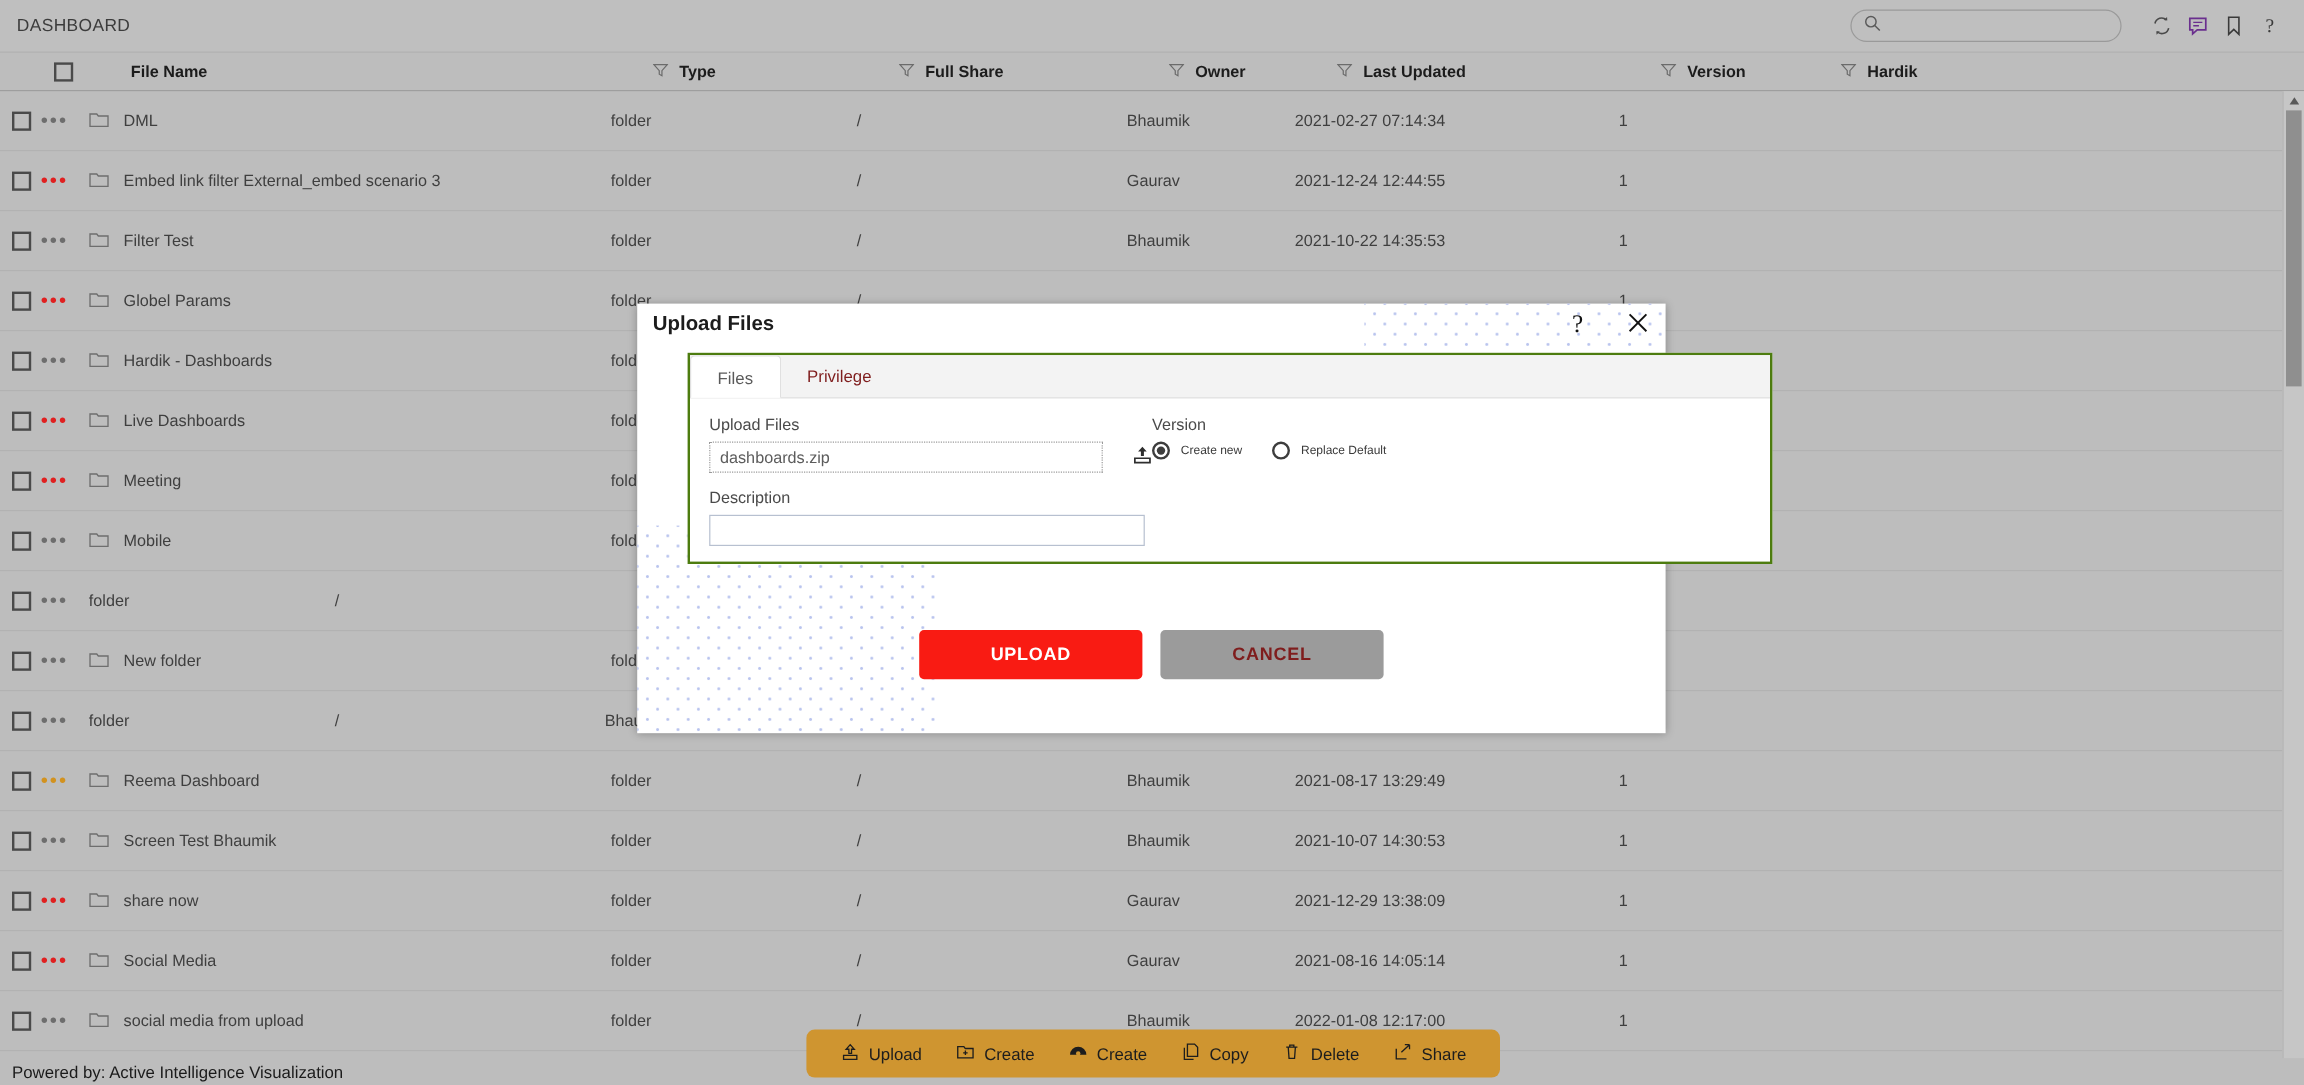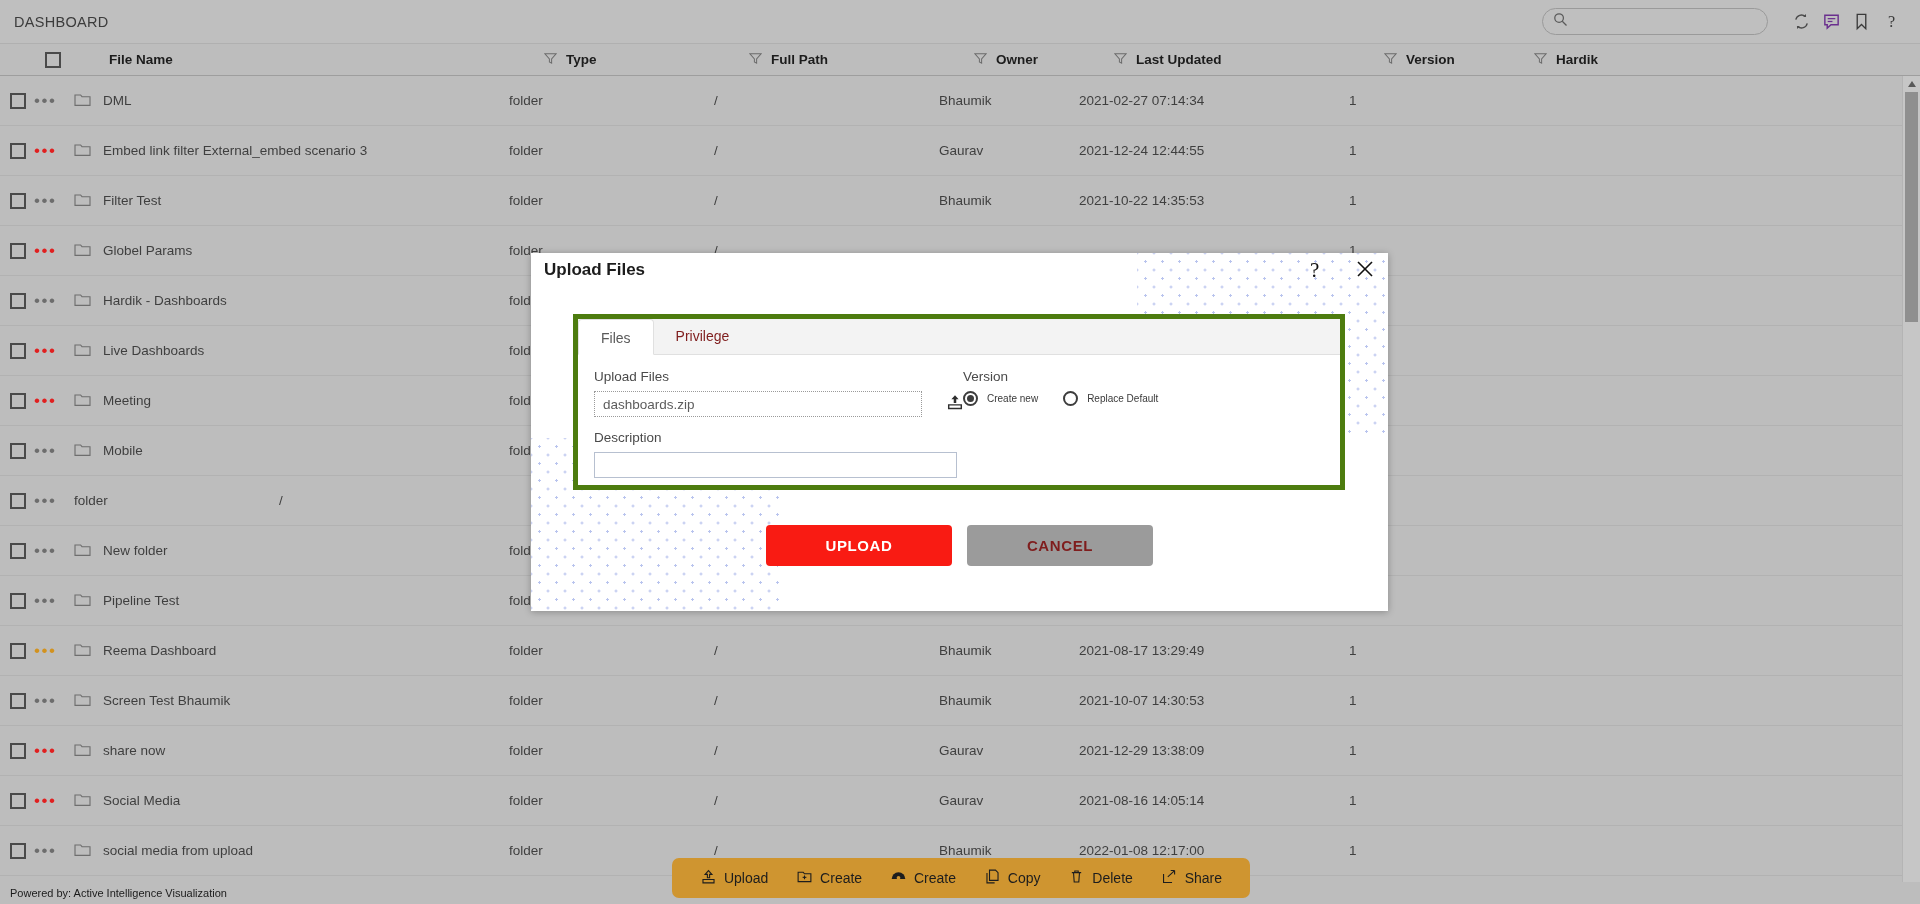--- a/index.html
+++ b/index.html
@@ -118,21 +118,21 @@
     z-index: 5;
   }
   .bbtn {
     display: flex; align-items: center; gap: 7px;
     font-size: 14px; color: #1d1d1d; cursor: pointer;
   }
 
   
   .footer {
     position: absolute; left: 0; bottom: 0; height: 22px; width: 100%;
-    font-size: 11px; color: #1b1b1b;
+    font-size: 14px; color: #1b1b1b;
     display: flex; align-items: center; padding-left: 10px;
     background: #bdbdbd;
   }
 
   
   .modal-shadow {
     position: absolute;
     left: 531px; top: 253px; width: 857px; height: 358px;
     background: #ffffff;
     box-shadow: 0 1px 7px rgba(0,0,0,.28);
@@ -169,22 +169,22 @@
     position: absolute; left: 1310px; top: 258px;
     font-size: 21px; color: #111; cursor: pointer; z-index: 23;
     font-family: "Liberation Serif", serif;
   }
   .modal-close {
     position: absolute; left: 1355px; top: 259px;
     cursor: pointer; z-index: 23;
   }
 
   .panel {
-    position: absolute; left: 573px; top: 314px; width: 772px; height: 176px;
-    border: 5px solid #4d7c0f;
+    position: absolute; left: 573px; top: 294px; width: 904px; height: 176px;
+    border: 2px solid #4d7c0f;
     background: #fff;
     z-index: 22;
   }
   .tabbar {
     height: 36px; background: #f3f3f3;
     border-bottom: 1px solid #e0e0e0;
     display: flex; align-items: flex-end;
   }
   .tab {
     height: 36px; line-height: 36px; padding: 0 22px;
@@ -305,21 +305,21 @@
           </svg>
       </span>
       <span>Type</span>
     </div>
     <div class="hcell c-path">
       <span class="funnel">
         <svg width="13" height="13" viewBox="0 0 14 14">
             <path d="M1 2h12L8.2 7.4V12L5.8 10.6V7.4z" fill="none" stroke="#3a3a3a" stroke-width="1.1"></path>
           </svg>
       </span>
-      <span>Full Path</span>
+      <span>Full Share</span>
     </div>
     <div class="hcell c-own">
       <span class="funnel">
         <svg width="13" height="13" viewBox="0 0 14 14">
             <path d="M1 2h12L8.2 7.4V12L5.8 10.6V7.4z" fill="none" stroke="#3a3a3a" stroke-width="1.1"></path>
           </svg>
       </span>
       <span>Owner</span>
     </div>
     <div class="hcell c-upd">
@@ -521,26 +521,20 @@
         <div class="c-own"></div>
         <div class="c-upd"></div>
         <div class="c-ver">1</div>
         <div class="c-opt"></div>
       </div>
       <div class="row">
         <div class="c-chk">
           <span class="chk"></span>
         </div>
         <div class="c-dots"><span class="dots">•••</span></div>
-        <div class="c-name namecell">
-          <span><svg width="17" height="15" viewBox="0 0 18 16">
-              <path d="M1 3.2h6l1.4 1.8H17v9.2H1z" fill="none" stroke="#6e6e6e" stroke-width="1.2"></path>
-            </svg></span>
-          <span>Pipeline Test</span>
-        </div>
         <div class="c-type">folder</div>
         <div class="c-path">/</div>
         <div class="c-own">Bhaumik</div>
         <div class="c-upd">2021-12-29 14:47:30</div>
         <div class="c-ver">1</div>
         <div class="c-opt"></div>
       </div>
       <div class="row">
         <div class="c-chk">
           <span class="chk"></span>

